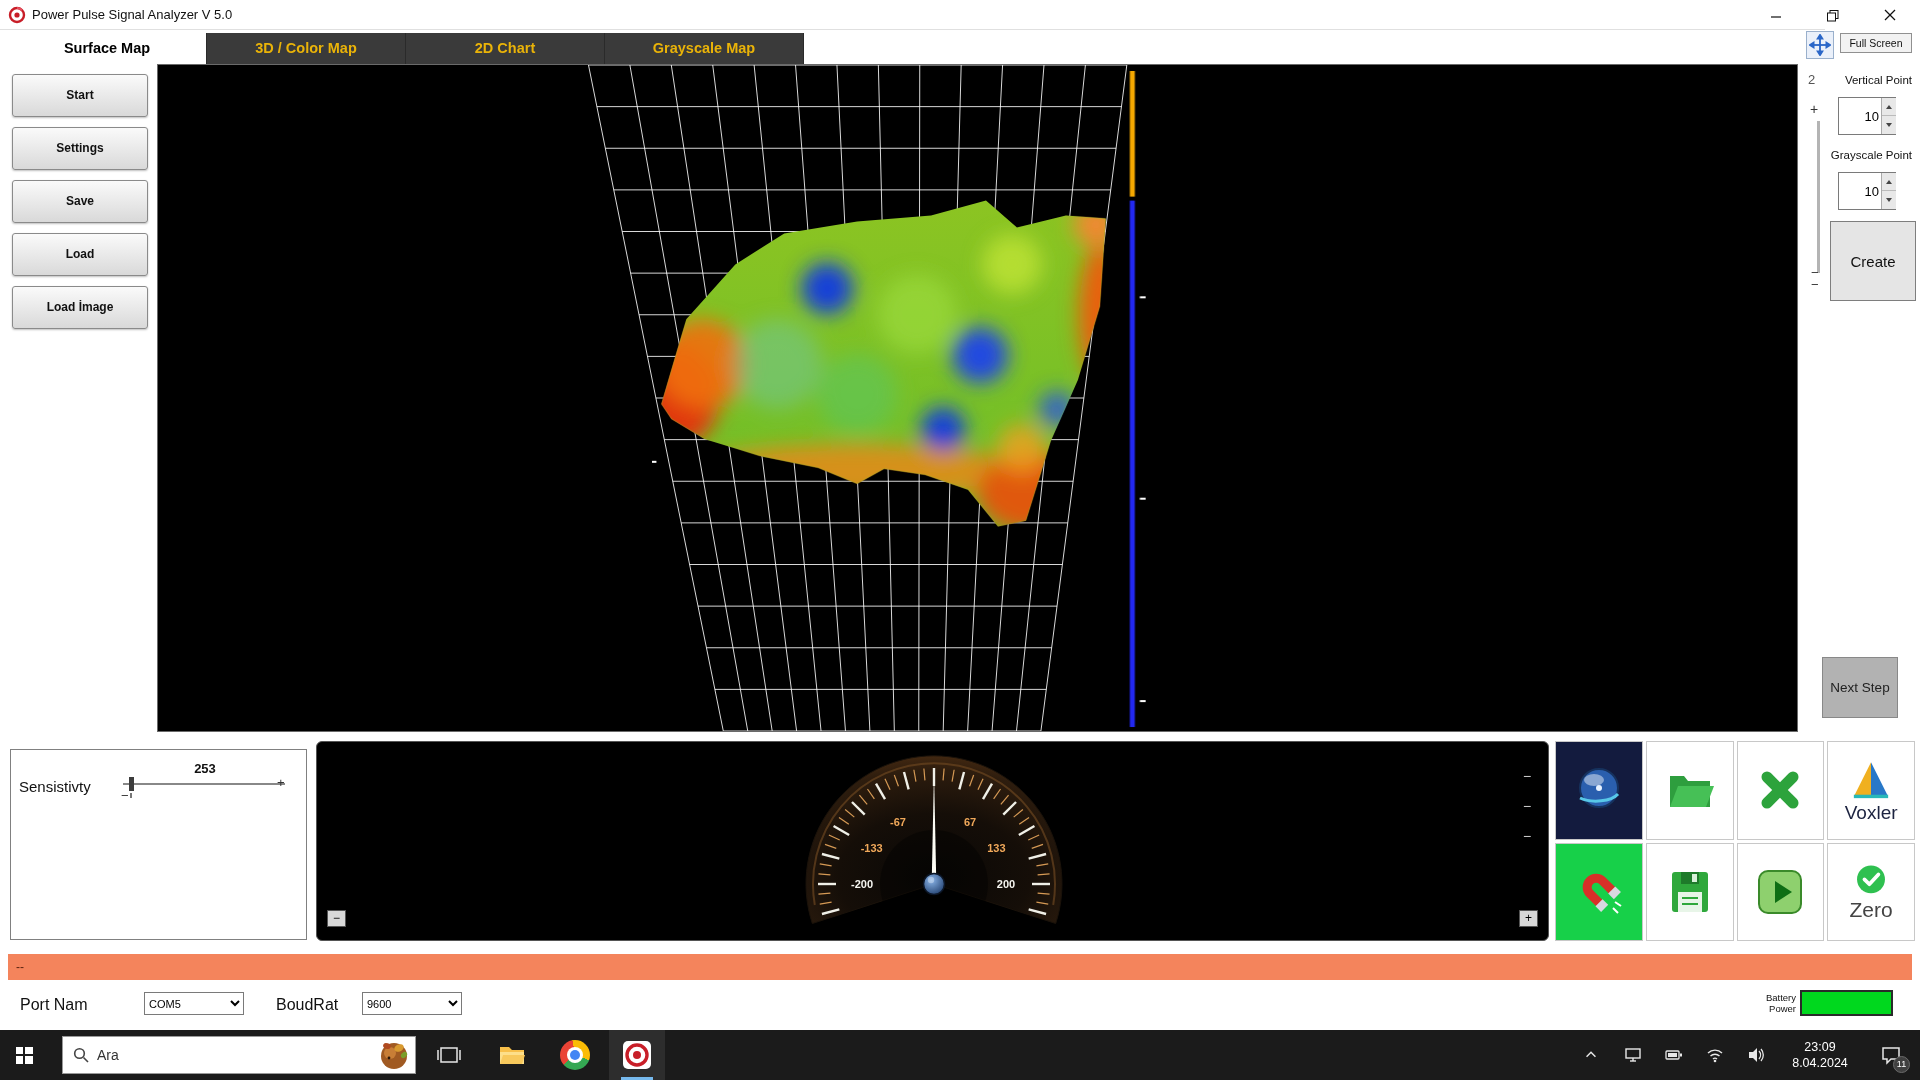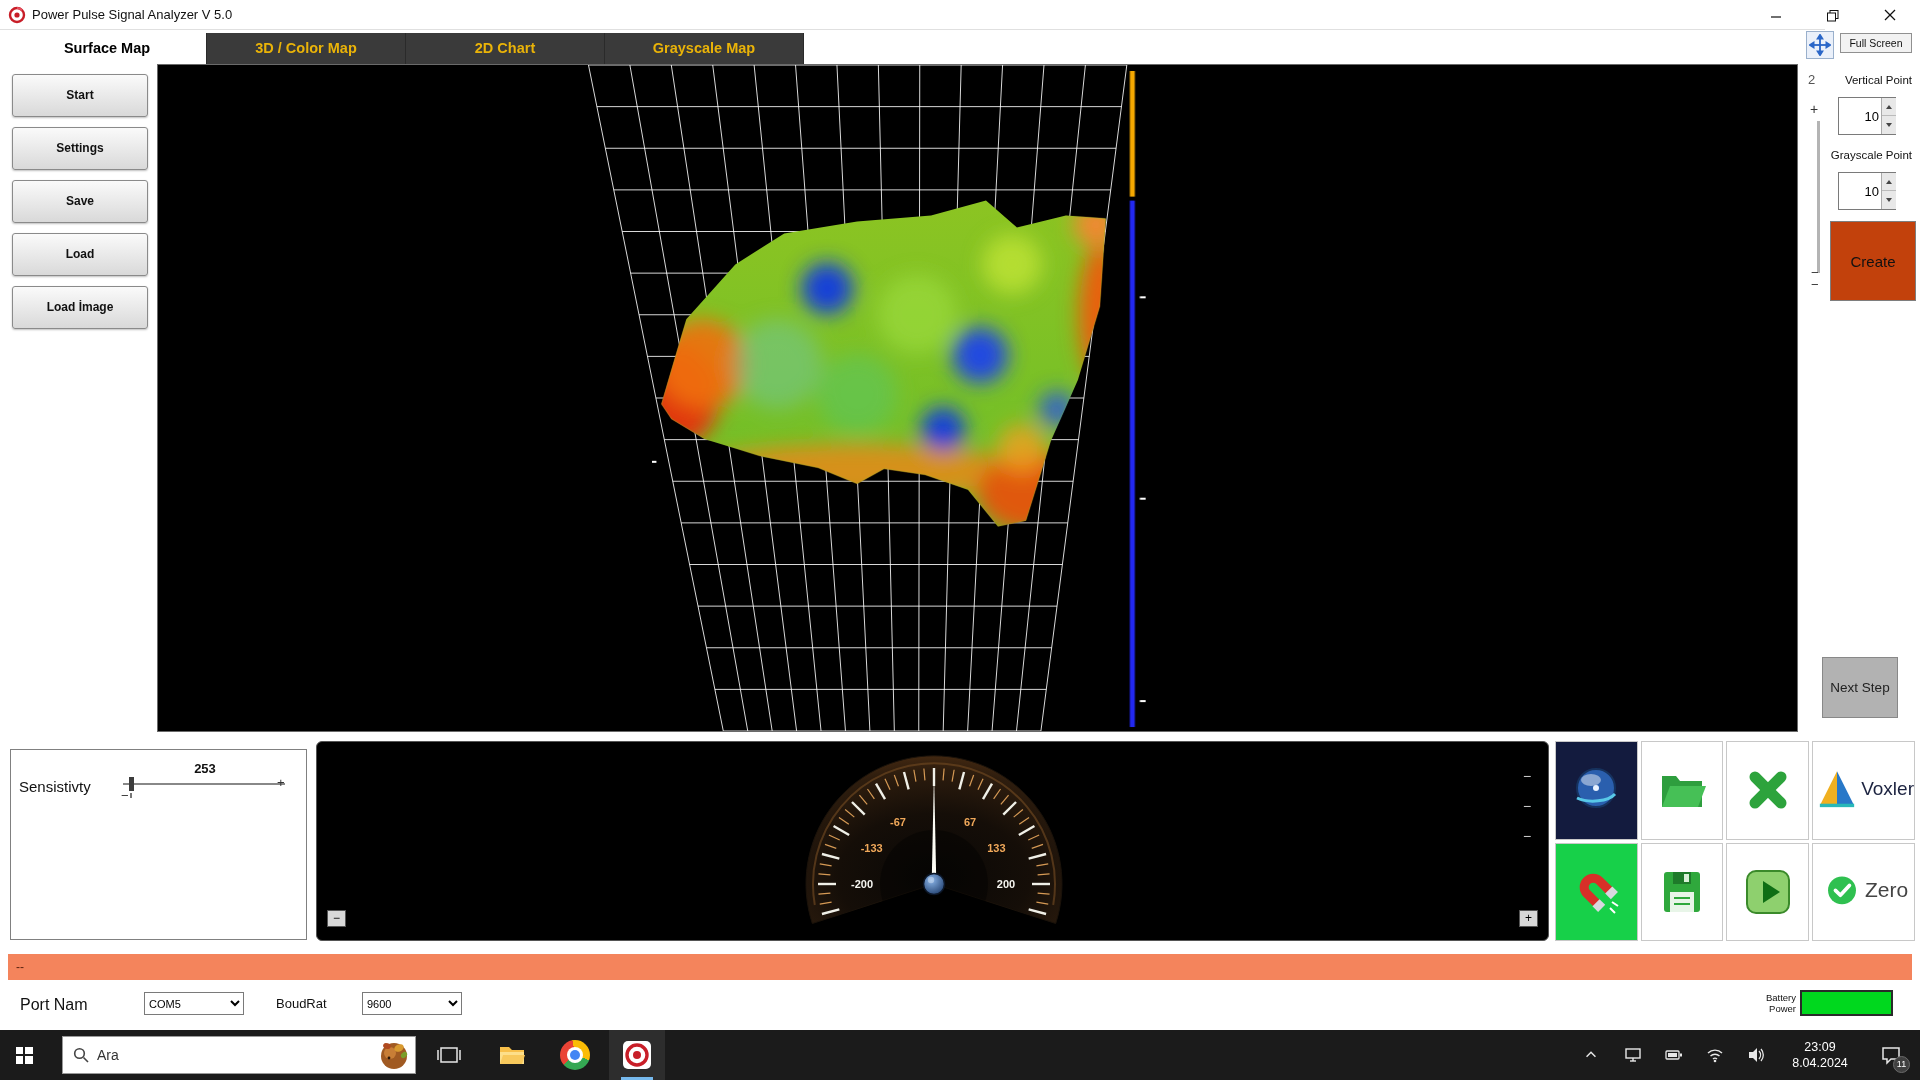--- a/index.html
+++ b/index.html
@@ -36,21 +36,21 @@
   .vp-spin { top:97px; } .hp-spin { top:172px; }
   .spinbox input { position:absolute; left:0; top:0; width:100%; height:100%; border:none; outline:none; text-align:right; padding-right:16px; font-size:13px; font-family:inherit; }
   .spin-arrows { position:absolute; right:0; top:0; width:14px; height:100%; border-left:1px solid #aaa; }
   .spin-up,.spin-dn { position:absolute; left:0; width:14px; height:50%; display:flex; align-items:center; justify-content:center; background:#e8e8e8; }
   .spin-up { top:0; border-bottom:1px solid #bbb; } .spin-dn { bottom:0; }
   .tri-up { width:0;height:0;border-left:3px solid transparent;border-right:3px solid transparent;border-bottom:4px solid #444; }
   .tri-dn { width:0;height:0;border-left:3px solid transparent;border-right:3px solid transparent;border-top:4px solid #444; }
   .plus-mark { position:absolute; left:1810px; top:101px; font-size:14px; color:#333; }
   .v-track { position:absolute; left:1817px; top:121px; width:3px; height:152px; background:#b4b4b4; }
   .track-dash { position:absolute; left:1811px; font-size:13px; color:#333; line-height:10px; }
-  .create-btn { position:absolute; left:1830px; top:221px; width:86px; height:80px; background:#c2410c; border:1px solid #7e7e7e; font-size:15px; color:#111; display:flex; align-items:center; justify-content:center; cursor:default; }
+  .create-btn { position:absolute; left:1830px; top:221px; width:86px; height:80px; background:#e5e5e5; border:1px solid #7e7e7e; font-size:15px; color:#111; display:flex; align-items:center; justify-content:center; cursor:default; }
   .next-btn { position:absolute; left:1822px; top:657px; width:76px; height:61px; background:#b2b2b2; border:1px solid #888; font-size:13.5px; color:#222; display:flex; align-items:center; justify-content:center; cursor:default; }
 
   
   .sens-panel { position:absolute; left:10px; top:749px; width:297px; height:191px; background:#fff; border:1px solid #808080; }
   .sens-label { position:absolute; left:8px; top:28px; font-size:15px; color:#111; }
   .sens-value { position:absolute; left:164px; top:11px; width:60px; text-align:center; font-size:13px; font-weight:bold; color:#111; }
   .sens-track { position:absolute; left:112px; top:33px; width:162px; height:2px; background:#888; }
   .sens-handle { position:absolute; left:118px; top:27px; width:5px; height:14px; background:#3c3c3c; }
   .sens-tick { position:absolute; left:119px; top:43px; width:2px; height:5px; background:#777; }
   .sens-minus { position:absolute; left:110px; top:38px; font-size:13px; color:#333; }
@@ -59,30 +59,30 @@
   
   .gauge-panel { position:absolute; left:316px; top:741px; width:1233px; height:200px; background:#000; border:1px solid #555; border-radius:6px; }
   #gauge-svg { position:absolute; left:487px; top:2px; }
   #gauge-svg text { font-family:"Liberation Sans", sans-serif; }
   .gp-dash { position:absolute; left:1206px; color:#cfcfcf; font-size:14px; }
   .gp-btn { position:absolute; width:19px; height:17px; background:#d8d8d8; border:1px solid #555; color:#000; font-size:12px; line-height:14px; text-align:center; }
   .gp-minus { left:10px; top:168px; } .gp-plus { left:1202px; top:168px; }
 
   
   .tool-grid { position:absolute; left:1555px; top:741px; width:360px; height:200px; display:grid; grid-template-columns:repeat(4,1fr); grid-template-rows:1fr 1fr; gap:3px; }
-  .tile { background:#fff; border:1px solid #c8c8c8; display:flex; flex-direction:row; align-items:center; justify-content:center; cursor:default; }
+  .tile { background:#fff; border:1px solid #c8c8c8; display:flex; flex-direction:column; align-items:center; justify-content:center; cursor:default; }
   .tile.dark { background:#131b3e; }
   .tile.green { background:#17d049; }
   .tile-label { font-size:19px; color:#1c2340; margin-top:-3px; }
   .tile-label.zero { color:#444; font-size:21px; }
 
   
   .status-bar { position:absolute; left:8px; top:954px; width:1904px; height:26px; background:#f4845c; font-size:12px; color:#5a2410; line-height:26px; padding-left:8px; }
   .port-label { position:absolute; left:20px; top:996px; font-size:16px; color:#111; }
-  .baud-label { position:absolute; left:276px; top:996px; font-size:13px; color:#111; }
+  .baud-label { position:absolute; left:276px; top:996px; font-size:16px; color:#111; }
   select.port-sel { position:absolute; top:992px; height:23px; font-size:11px; font-family:inherit; background:#fff; border:1px solid #7a7a7a; }
   .sel-com { left:144px; width:100px; } .sel-baud { left:362px; width:100px; }
   .batt-label { position:absolute; left:1746px; top:992px; width:50px; font-size:9.5px; line-height:11px; text-align:right; color:#111; }
   .batt-bar { position:absolute; left:1800px; top:990px; width:93px; height:26px; border:2px solid #2a2a2a; background:#0a0a0a; }
   .batt-fill { position:absolute; left:0; top:0; width:100%; height:100%; background:#00d81e; }
 
   
   .taskbar { position:absolute; left:0; top:1030px; width:1920px; height:50px; background:#1b1b1b; }
   .tb-btn { position:absolute; top:0; height:50px; display:flex; align-items:center; justify-content:center; cursor:default; }
   .start-btn { left:0; width:48px; }

